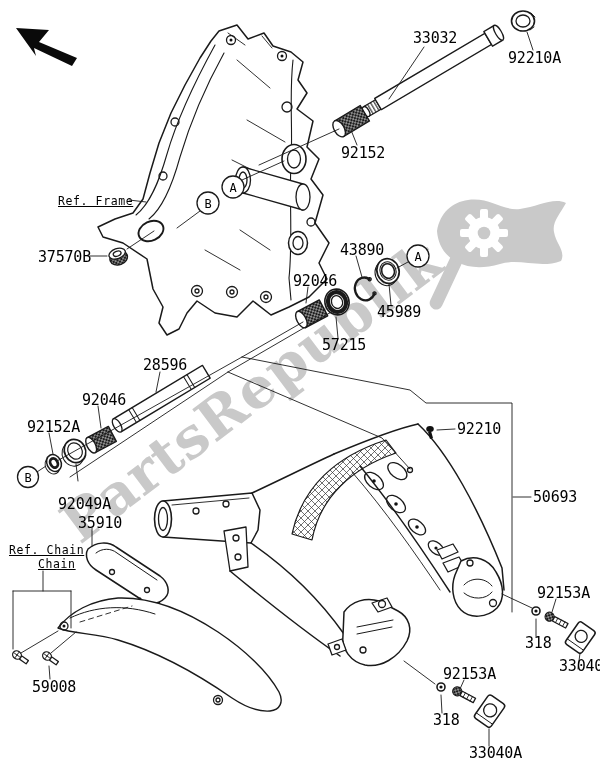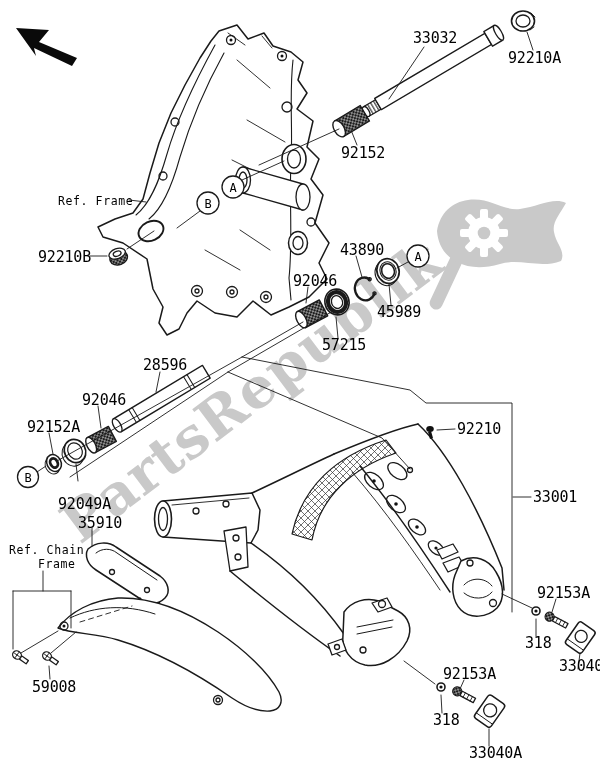--- a/index.html
+++ b/index.html
@@ -1,21 +1,21 @@
 <!DOCTYPE html>
 <html><head>
 <meta charset="utf-8">
 <style>
   html,body{margin:0;padding:0;background:#888;}
   #stage{position:relative;width:600px;height:775px;background:#ffffff;overflow:hidden;
          font-family:"DejaVu Sans Mono", monospace;}
   #art{position:absolute;left:0;top:0;}
   .lbl{position:absolute;font-size:15px;line-height:12px;letter-spacing:-0.2px;
        color:#000;white-space:nowrap;}
-  .ref{font-size:11.5px;letter-spacing:0.6px;}
+  .ref{font-size:11.5px;letter-spacing:0.6px;text-decoration:underline;}
   svg text.wm{font-family:"DejaVu Serif", serif;font-weight:bold;}
   svg text.co{font-family:"DejaVu Sans Mono", monospace;font-size:12px;}
 </style>
 </head>
 <body>
 
 <div id="stage">
 
 <svg id="art" width="600" height="775" viewBox="0 0 600 775">
   <defs>
@@ -331,33 +331,33 @@
       <text class="co" x="28" y="481.5" text-anchor="middle" fill="#000" stroke="none">B</text>
     </g>
   </g>
 </svg>
 
 <div class="lbl" style="left:413px;top:32px">33032</div>
 <div class="lbl" style="left:508px;top:52px">92210A</div>
 <div class="lbl" style="left:341px;top:147px">92152</div>
 <div class="lbl ref" style="left:58px;top:195px">Ref. Frame</div>
 <div class="lbl" style="left:340px;top:244px">43890</div>
-<div class="lbl" style="left:38px;top:251px">92210B</div>
+<div class="lbl" style="left:38px;top:251px">37570B</div>
 <div class="lbl" style="left:293px;top:275px">92046</div>
 <div class="lbl" style="left:377px;top:306px">45989</div>
 <div class="lbl" style="left:322px;top:339px">57215</div>
 <div class="lbl" style="left:143px;top:359px">28596</div>
 <div class="lbl" style="left:82px;top:394px">92046</div>
 <div class="lbl" style="left:27px;top:421px">92152A</div>
 <div class="lbl" style="left:457px;top:423px">92210</div>
 <div class="lbl" style="left:58px;top:498px">92049A</div>
-<div class="lbl" style="left:533px;top:491px">33001</div>
+<div class="lbl" style="left:533px;top:491px">50693</div>
 <div class="lbl" style="left:78px;top:517px">35910</div>
 <div class="lbl ref" style="left:9px;top:544px">Ref. Chain</div>
-<div class="lbl ref" style="left:38px;top:558px">Frame</div>
+<div class="lbl ref" style="left:38px;top:558px">Chain</div>
 <div class="lbl" style="left:537px;top:587px">92153A</div>
 <div class="lbl" style="left:525px;top:637px">318</div>
 <div class="lbl" style="left:443px;top:668px">92153A</div>
 <div class="lbl" style="left:559px;top:660px">33040</div>
 <div class="lbl" style="left:32px;top:681px">59008</div>
 <div class="lbl" style="left:433px;top:714px">318</div>
 <div class="lbl" style="left:469px;top:747px">33040A</div>
 
 </div>
 

